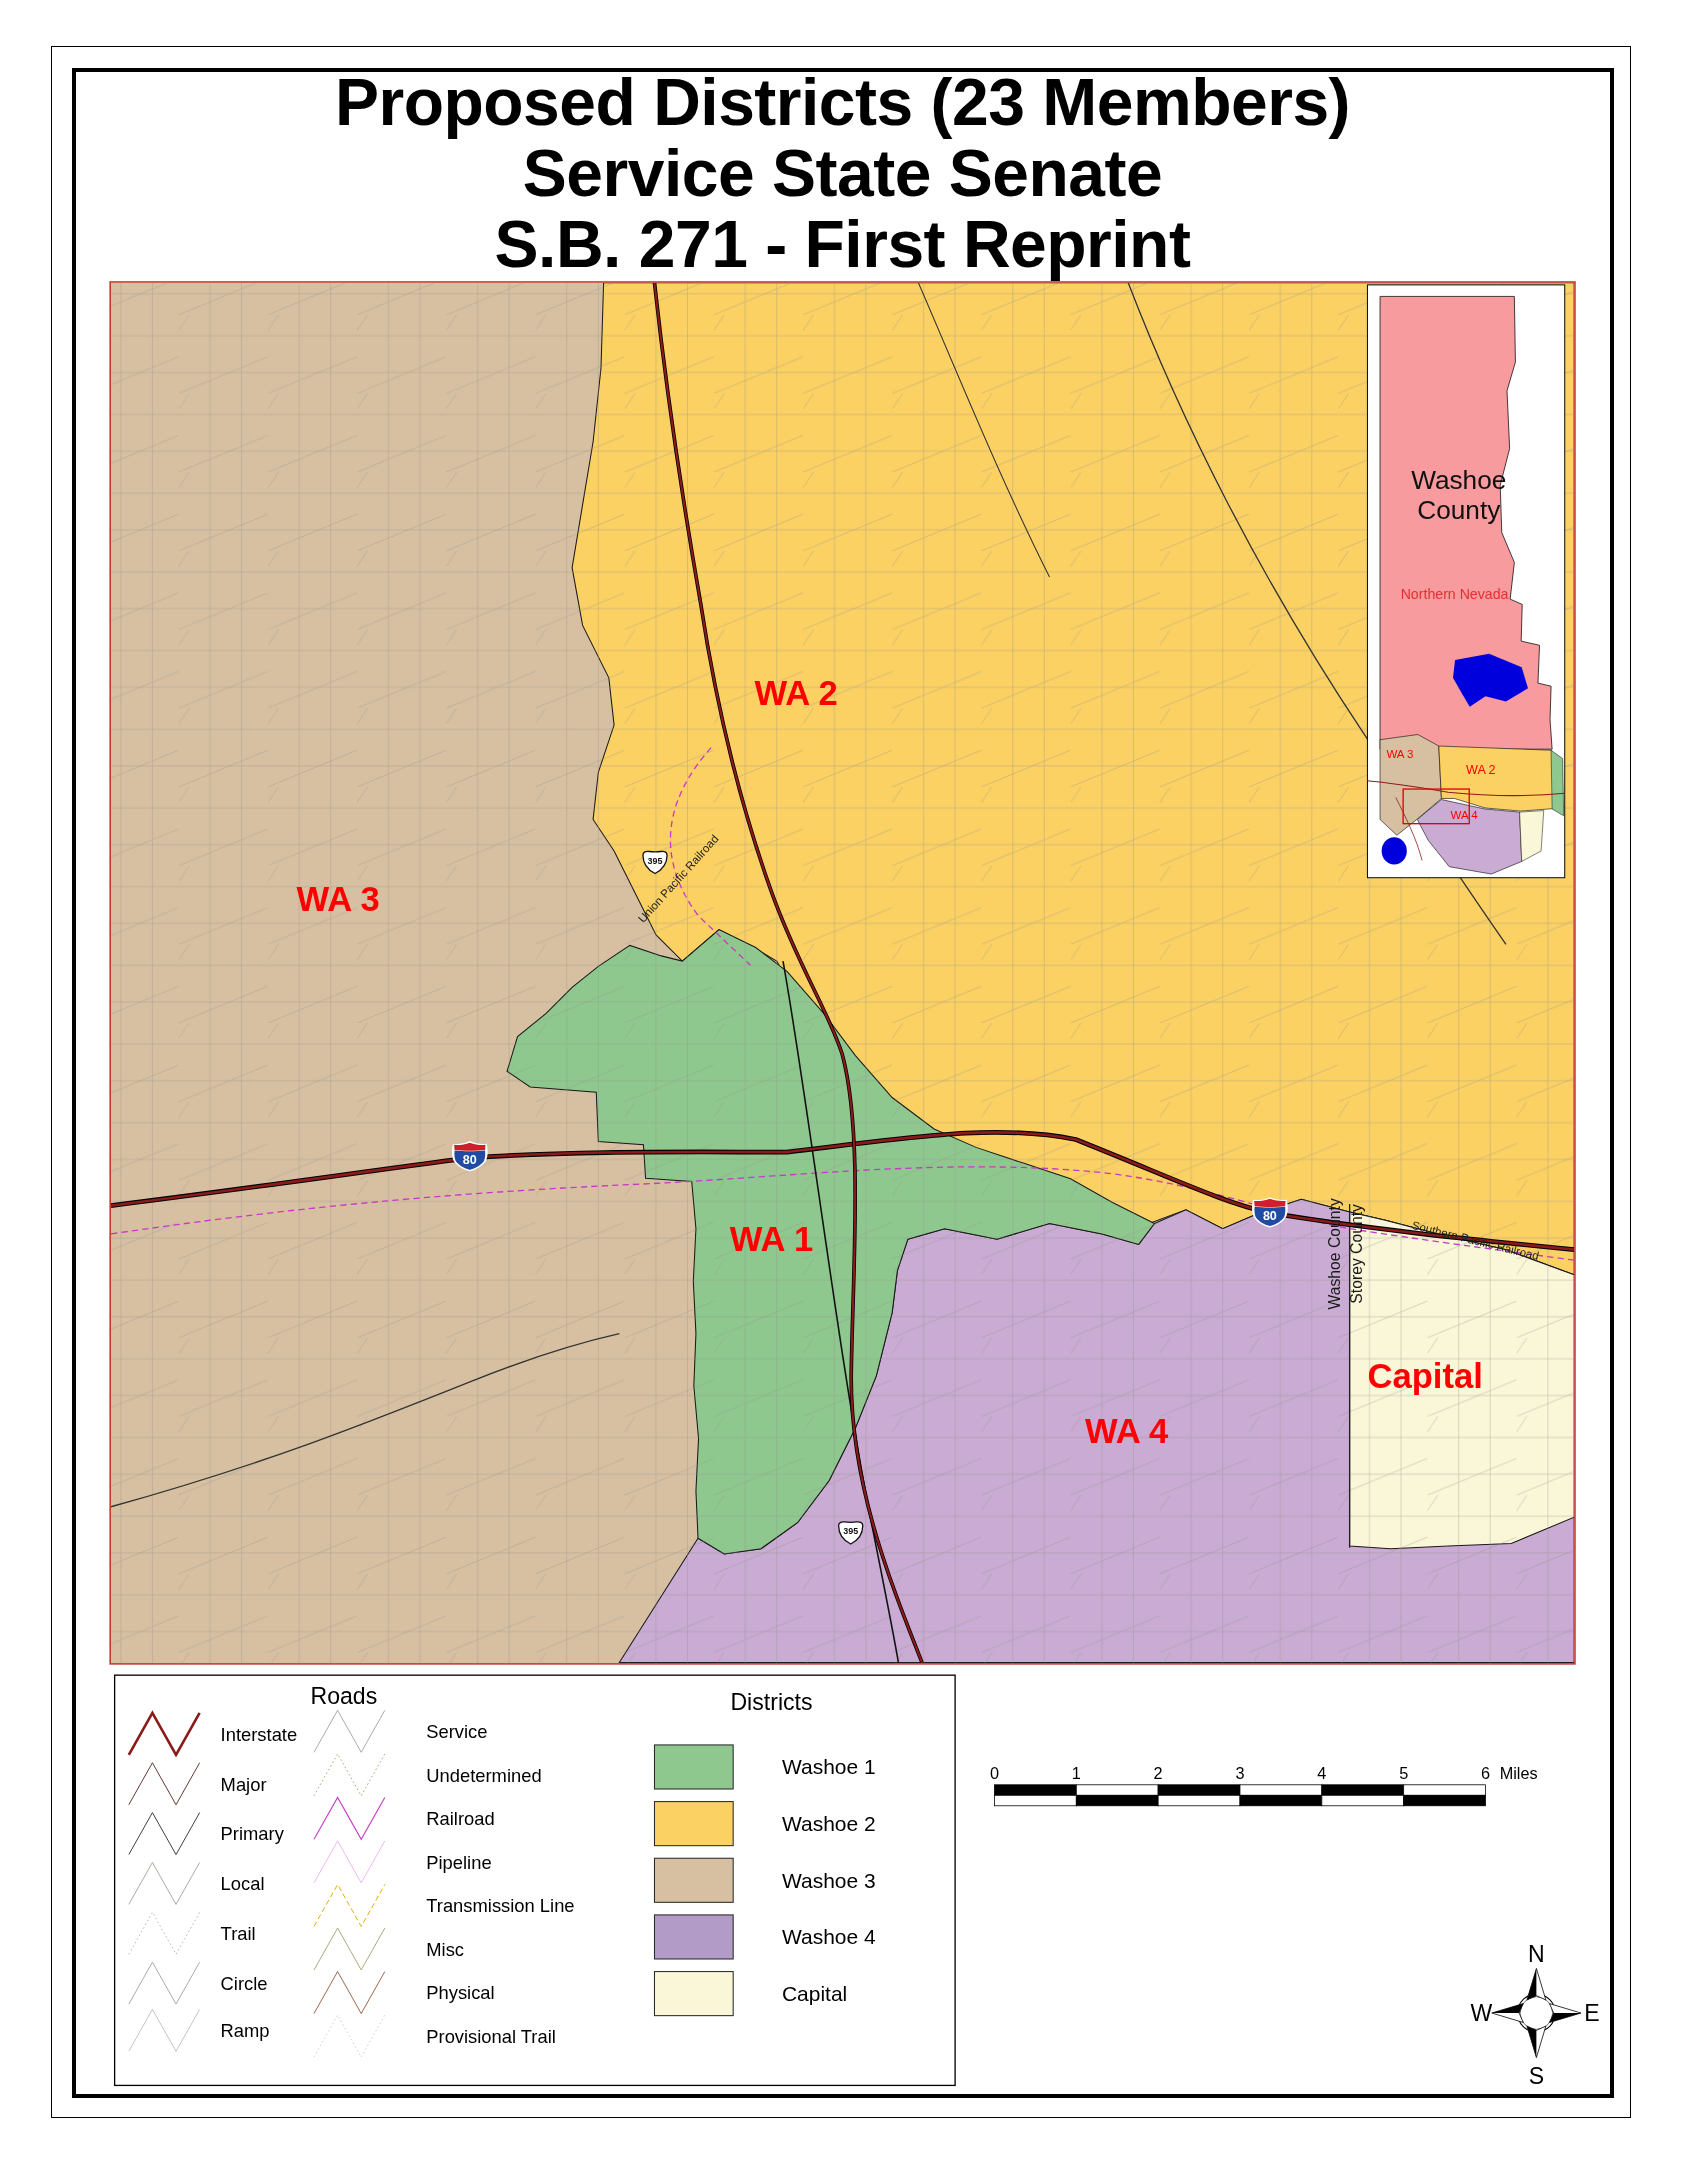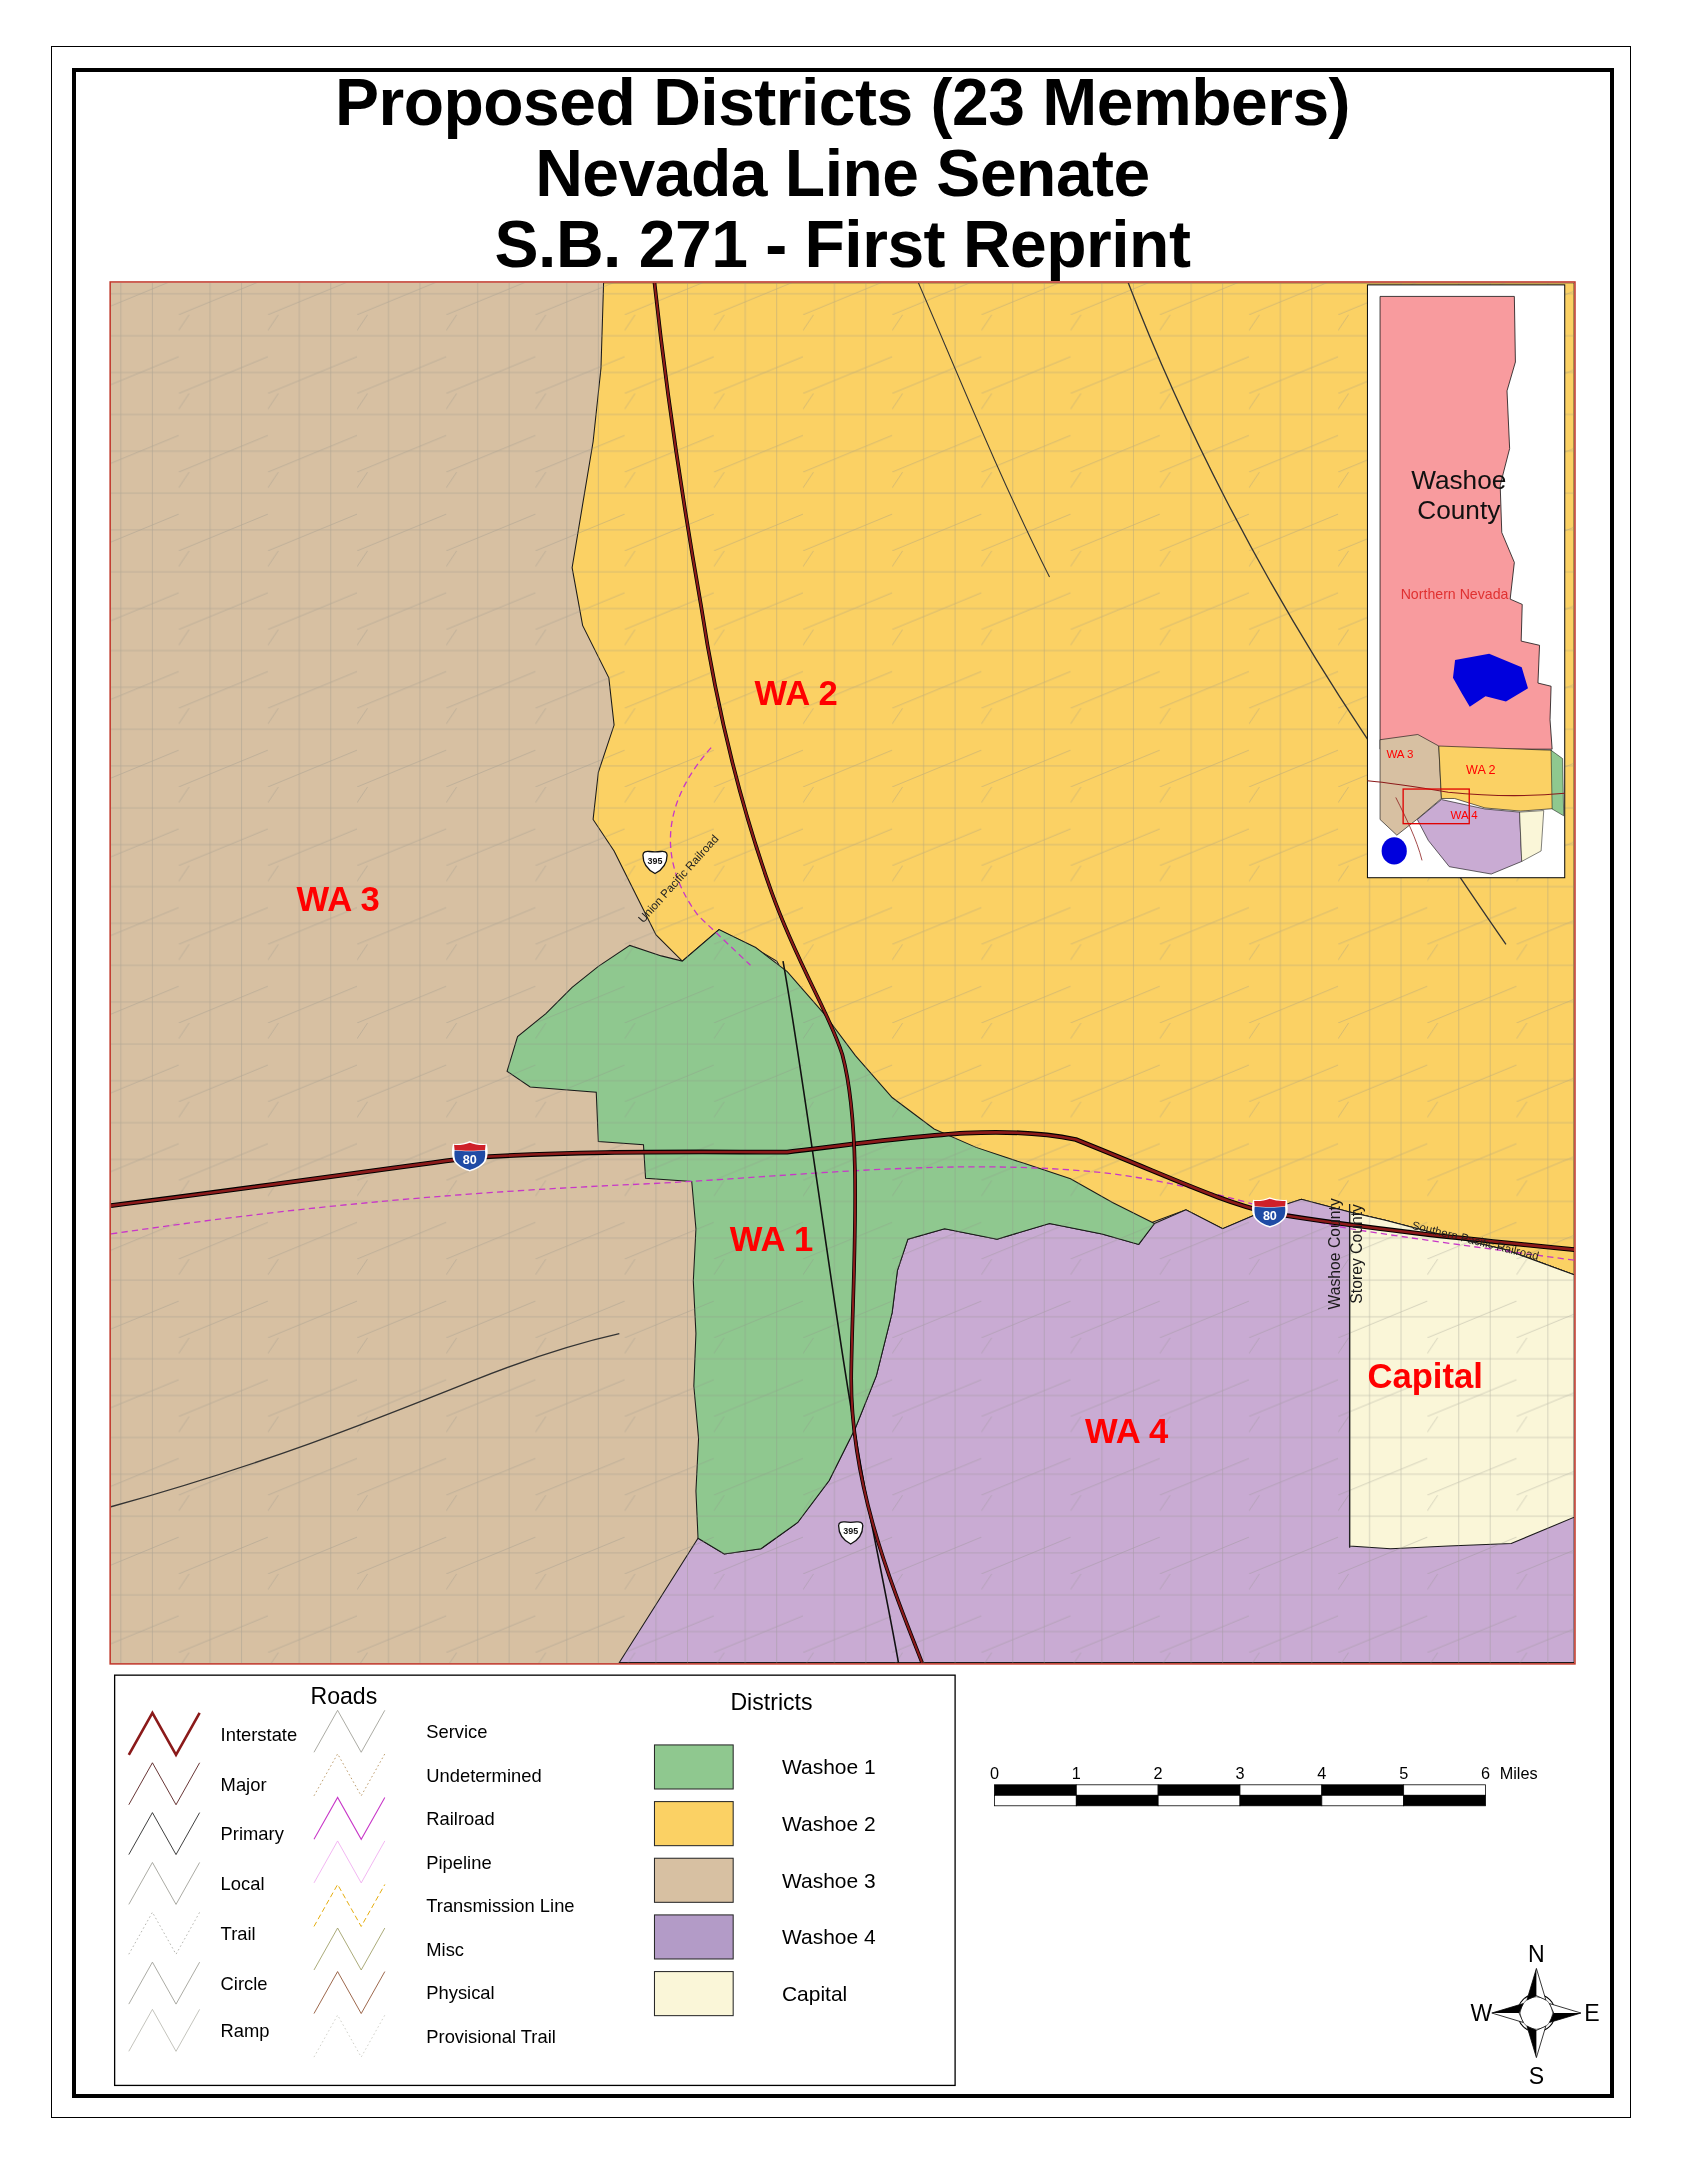--- a/index.html
+++ b/index.html
@@ -37,21 +37,21 @@
   .lg-dashed{stroke-width:1.8;stroke-dasharray:10 6;}
 </style>
 </head>
 <body>
 
 <div class="border-outer"></div>
 <div class="border-inner"></div>
 
 <div class="title-block">
   <div>Proposed Districts (23 Members)</div>
-  <div>Nevada Line Senate</div>
+  <div>Service State Senate</div>
   <div>S.B. 271 - First Reprint</div>
 </div>
 
 <svg width="1693" height="2183" viewBox="0 0 3226 4161">
   <defs>
     <clipPath id="mapClip">
         <rect x="211" y="539" width="2789" height="2631"></rect>
       </clipPath>
 
     <pattern id="streets" width="170" height="150" patternUnits="userSpaceOnUse">

